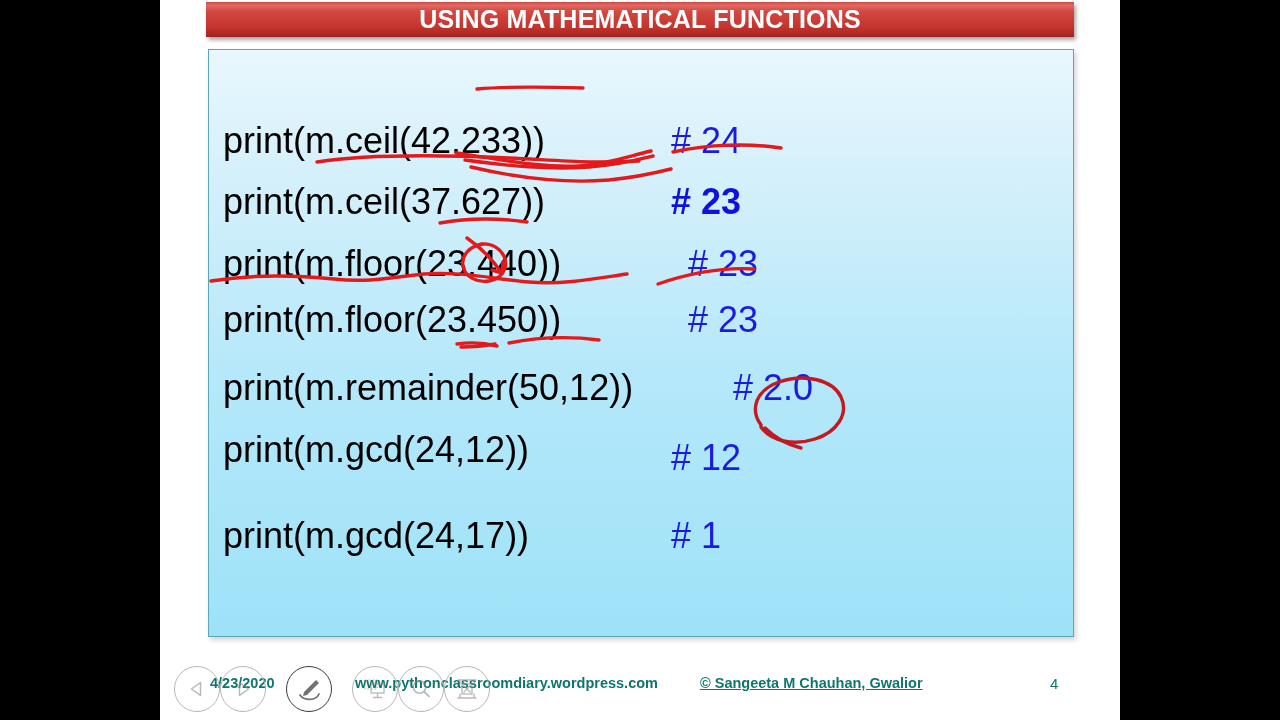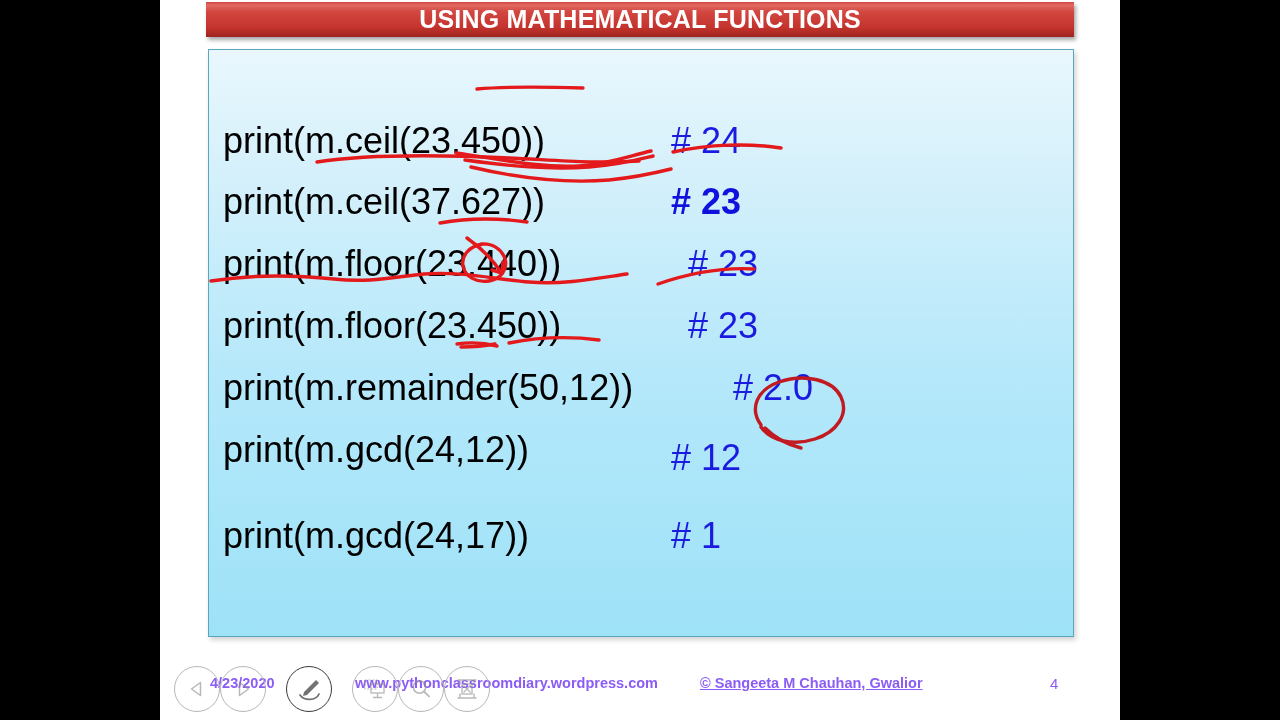--- a/index.html
+++ b/index.html
@@ -100,21 +100,21 @@
     pointer-events: none;
   }
 
   
   #footer {
     position: absolute;
     left: 0;
     top: 668px;
     width: 960px;
     height: 36px;
-    color: #8b5cf6;
+    color: #0f766e;
     font-size: 14.5px;
     font-weight: bold;
   }
   #footer-url {
     position: absolute;
     left: 195px;
     top: 7px;
     white-space: nowrap;
   }
   #footer-copyright {
@@ -170,35 +170,35 @@
   <div id="slide">
 
     <div id="title-banner">
       <span id="title-text">USING MATHEMATICAL FUNCTIONS</span>
     </div>
 
     <div id="code-box">
 
 
       <div class="code-line" style="top:65px;">
-        <span class="code-text">print(m.ceil(23.450))</span>
+        <span class="code-text">print(m.ceil(42.233))</span>
         <span class="code-comment" style="left:448px;"># 24</span>
       </div>
 
       <div class="code-line" style="top:126px;">
         <span class="code-text">print(m.ceil(37.627))</span>
         <span class="code-comment bold" style="left:448px;"># 23</span>
       </div>
 
       <div class="code-line" style="top:188px;">
         <span class="code-text">print(m.floor(23.440))</span>
         <span class="code-comment" style="left:465px;"># 23</span>
       </div>
 
-      <div class="code-line" style="top:250px;text-decoration:underline;">
+      <div class="code-line" style="top:244px;text-decoration:underline;">
         <span class="code-text">print(m.floor(23.450))</span>
         <span class="code-comment" style="left:465px;"># 23</span>
       </div>
 
       <div class="code-line" style="top:312px;">
         <span class="code-text">print(m.remainder(50,12))</span>
         <span class="code-comment" style="left:510px;"># 2.0</span>
       </div>
 
       <div class="code-line" style="top:374px;">

